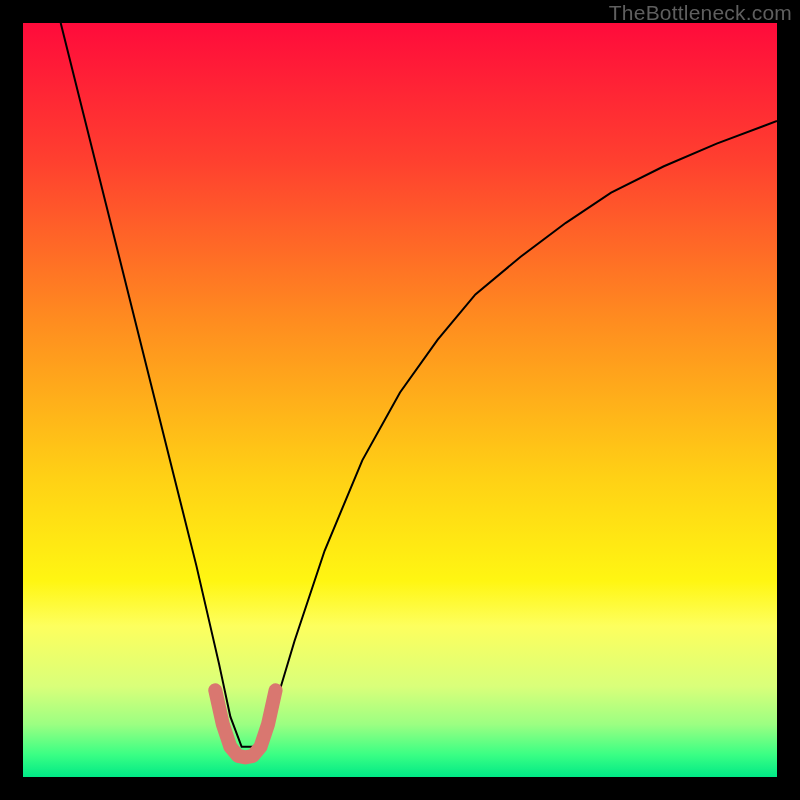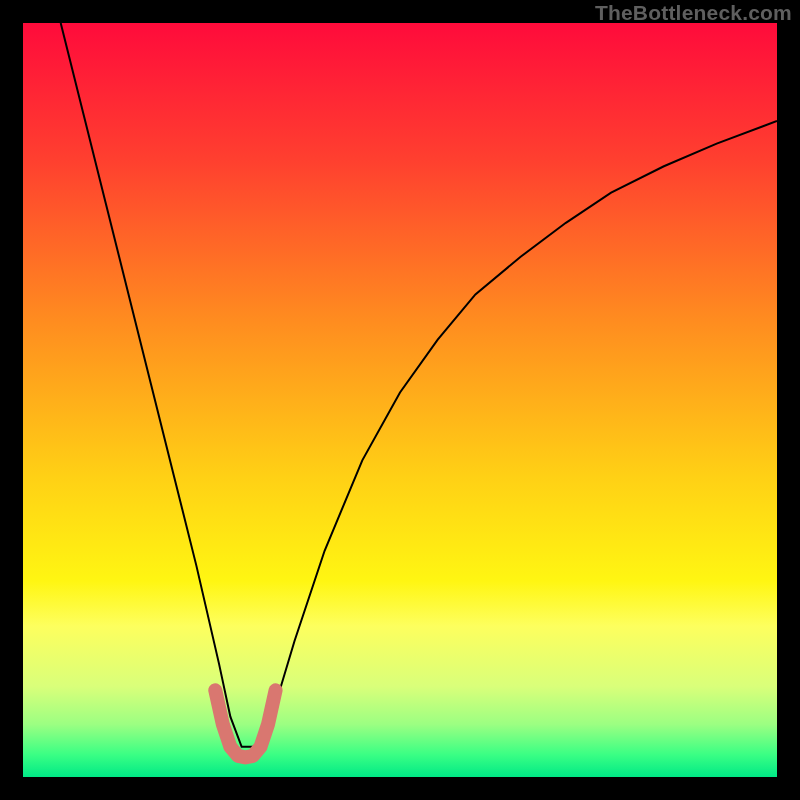--- a/index.html
+++ b/index.html
@@ -25,21 +25,21 @@
     top: 0;
     width: 754px;
     height: 754px;
   }
   .watermark {
     position: absolute;
     top: 1px;
     right: 8px;
     color: #5f5f5f;
     font-size: 21px;
-    font-weight: 700;
+    font-weight: 400;
     letter-spacing: 0.2px;
   }
 </style>
 </head>
 <body>
 
 <div class="frame">
   <svg class="plot-area" viewBox="0 0 754 754" preserveAspectRatio="none">
     <defs>
       <linearGradient id="bg-grad" x1="0" y1="0" x2="0" y2="1">

